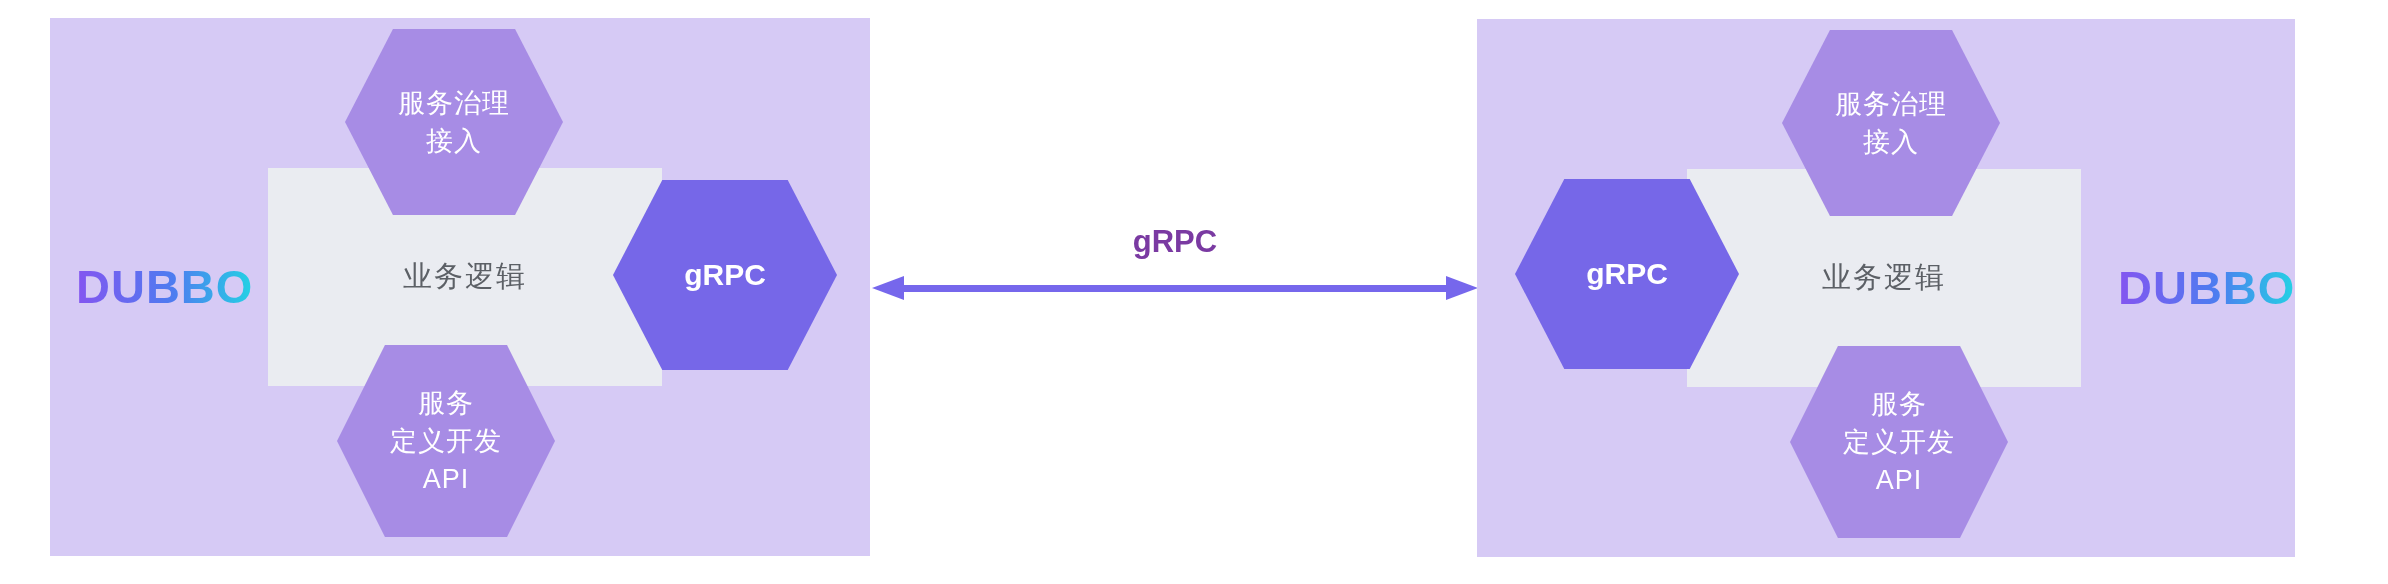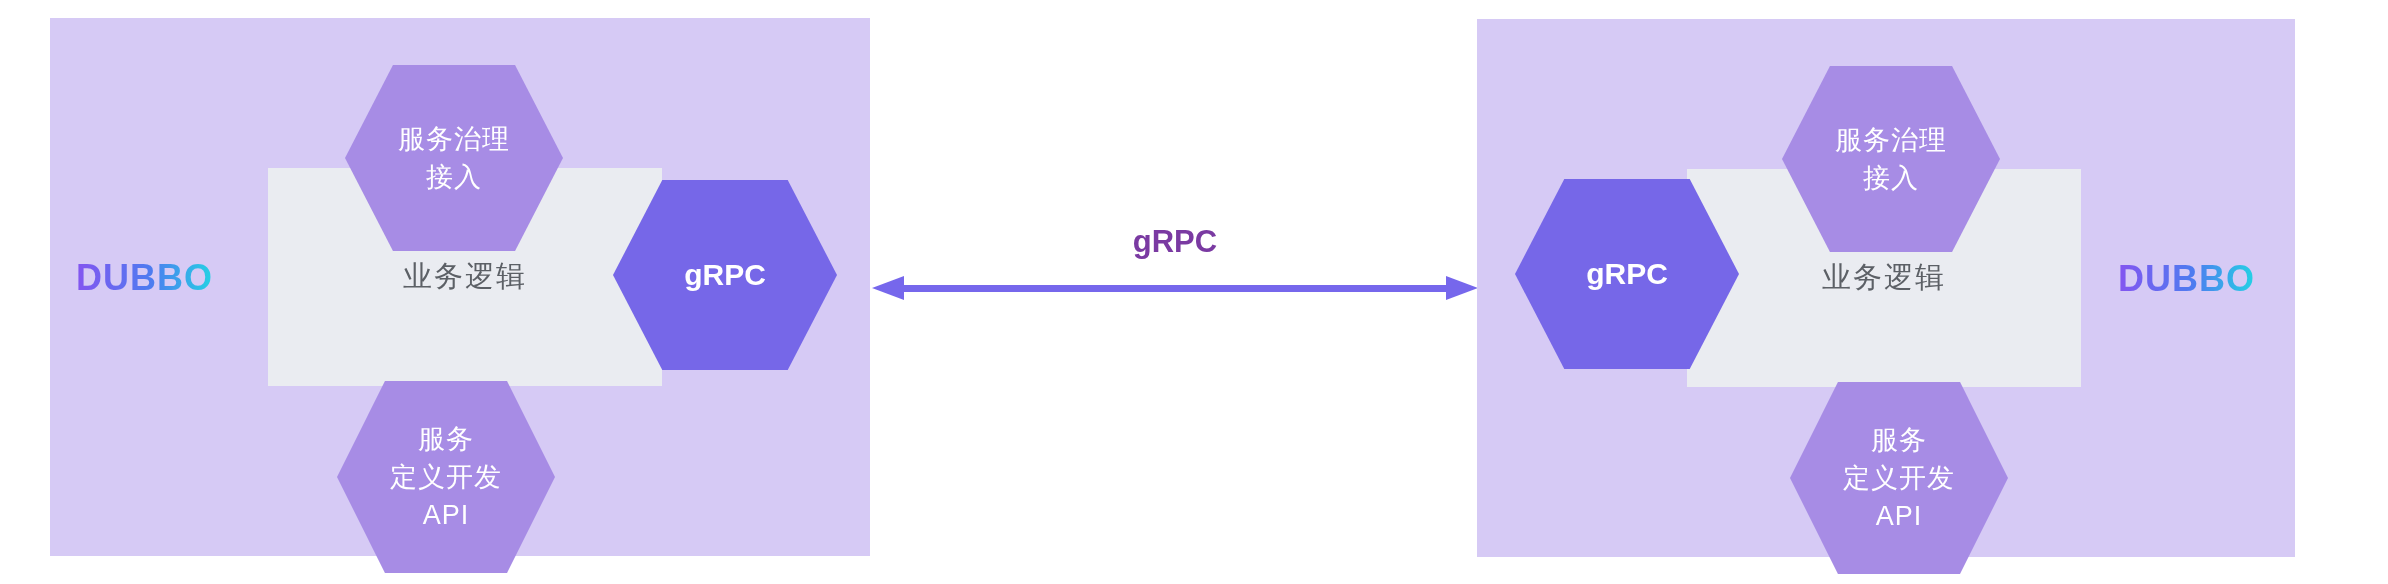--- a/index.html
+++ b/index.html
@@ -41,21 +41,21 @@
   .hex {
     position: absolute;
     clip-path: polygon(22% 0%, 78% 0%, 100% 50%, 78% 100%, 22% 100%, 0% 50%);
     display: flex;
     flex-direction: column;
     align-items: center;
     justify-content: center;
     text-align: center;
     z-index: 2;
   }
-  .hex-light { background: var(--hex-light, #a78ce5); margin-top: 36px; }
+  .hex-light { background: var(--hex-light, #a78ce5); }
   .hex-dark  { background: var(--hex-dark, #7667e8); }
 
   .panel-left  .hex-governance { left: 295px; top: 11px;  width: 218px; height: 186px; }
   .panel-left  .hex-api        { left: 287px; top: 327px; width: 218px; height: 192px; }
   .panel-left  .hex-grpc       { left: 563px; top: 162px; width: 224px; height: 190px; }
   .panel-right .hex-governance { left: 305px; top: 11px;  width: 218px; height: 186px; }
   .panel-right .hex-api        { left: 313px; top: 327px; width: 218px; height: 192px; }
   .panel-right .hex-grpc       { left: 38px;  top: 160px; width: 224px; height: 190px; }
 
   .hex-light .hex-line {
@@ -66,25 +66,25 @@
     letter-spacing: 1px;
   }
   .hex-grpc .hex-line {
     color: var(--hex-text, #ffffff);
     font-size: 30px;
     font-weight: 700;
   }
 
   .logo {
     position: absolute;
-    top: 240px;
+    top: 248px;
     height: 40px;
     display: flex;
     align-items: center;
-    font-size: 36px;
+    font-size: 47px;
     font-weight: 800;
     letter-spacing: 1px;
     background: linear-gradient(90deg, var(--logo-start, #8455f0) 0%, var(--logo-mid, #4d7cf0) 55%, var(--logo-end, #24d2e4) 100%);
     -webkit-background-clip: text;
     background-clip: text;
     color: transparent;
     z-index: 3;
   }
   .panel-left  .logo { left: 26px; }
   .panel-right .logo { left: 641px; }

